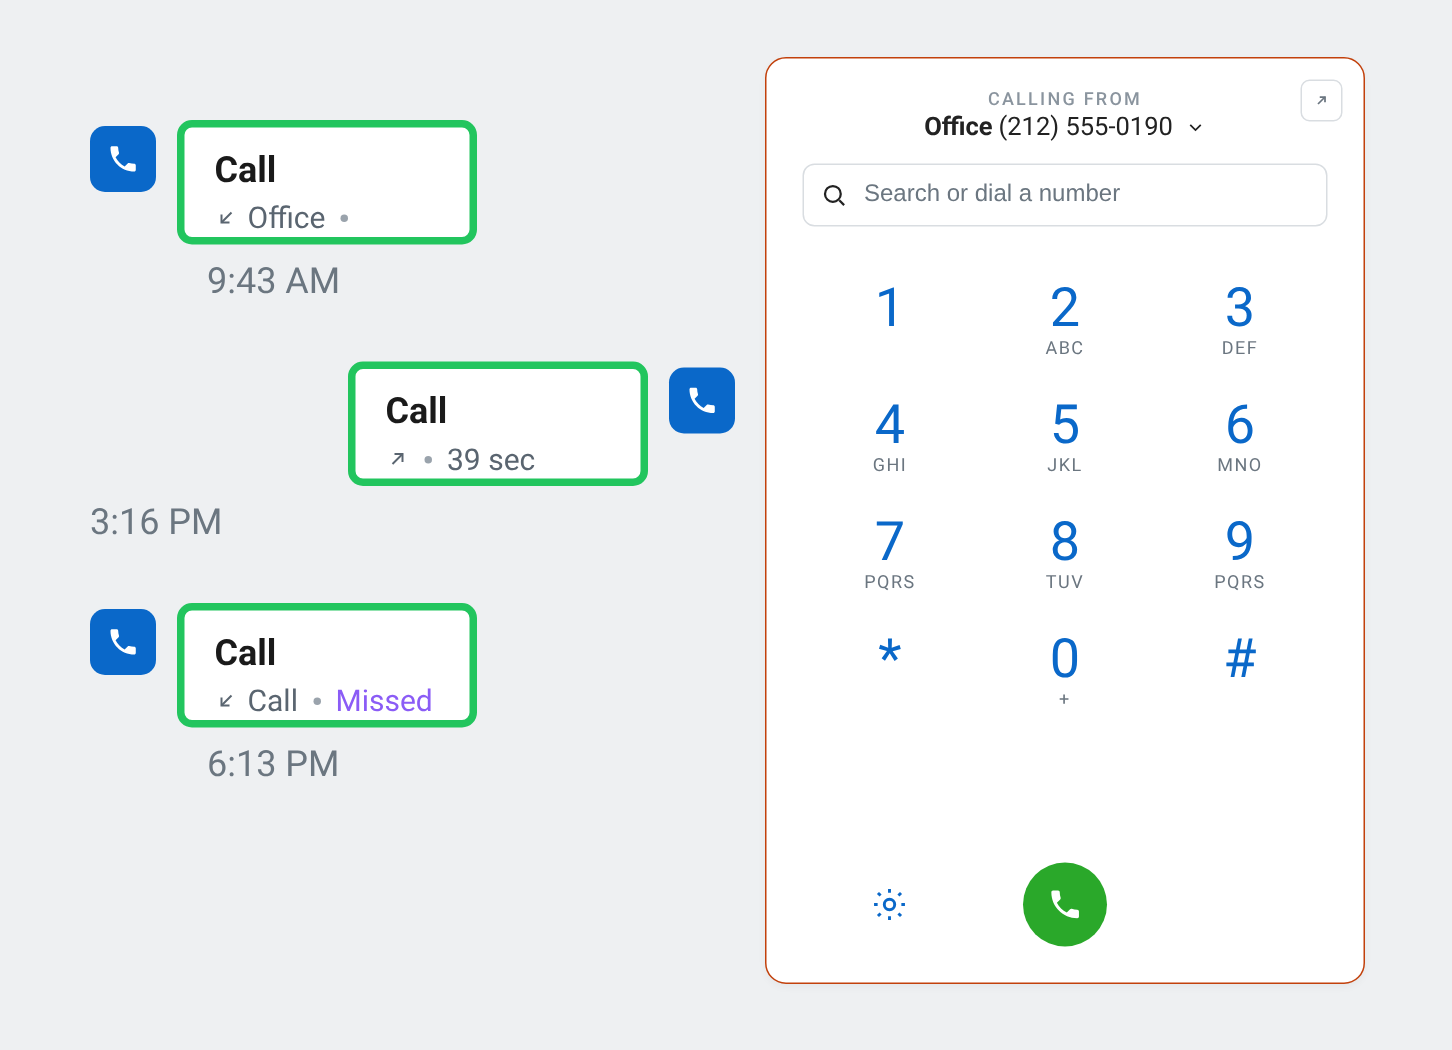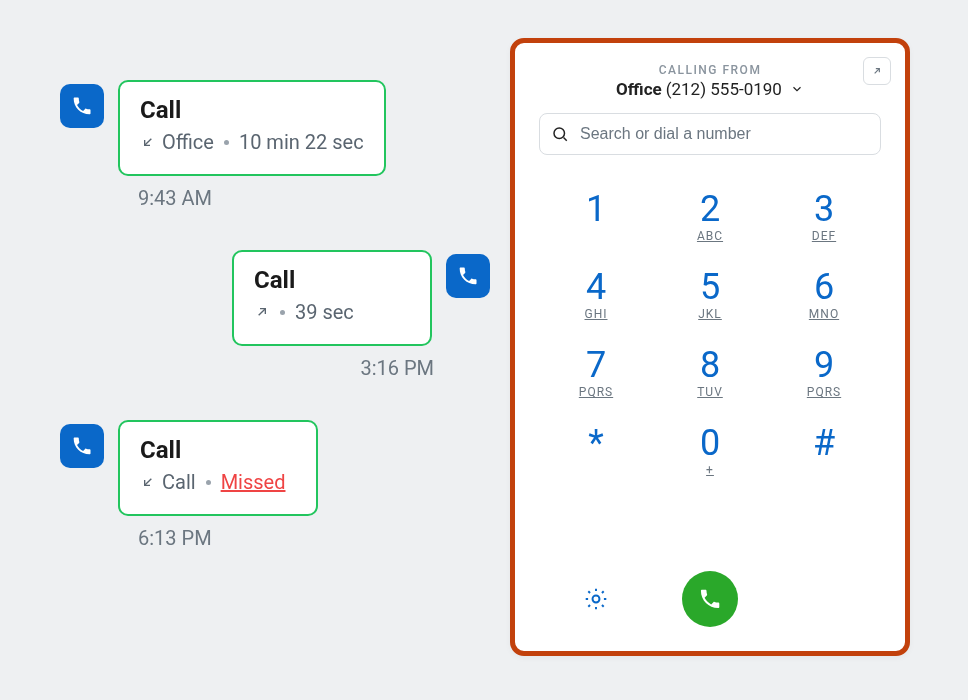--- a/index.html
+++ b/index.html
@@ -35,23 +35,23 @@
     background: #0a68c9;
     display: flex;
     align-items: center;
     justify-content: center;
     flex: 0 0 44px;
     margin-top: 4px;
   }
   .phone-badge svg { width: 22px; height: 22px; fill: #fff; }
   .card {
     background: #fff;
-    border: 2px solid #22c55e;
+    border: 5px solid #22c55e;
     border-radius: 10px;
-    padding: 14px 20px 20px 20px;
+    padding: 14px 20px 1px 20px;
     min-width: 200px;
   }
   .card-title {
     font-size: 24px;
     font-weight: 700;
     color: #1a1a1a;
     margin-bottom: 6px;
   }
   .card-detail {
     font-size: 20px;
@@ -64,38 +64,38 @@
   .card-detail .arrow {
     display: inline-flex;
     width: 16px;
     height: 16px;
   }
   .card-detail .arrow svg { width: 16px; height: 16px; stroke: #5a6570; stroke-width: 2; fill: none; }
   .dot {
     width: 5px; height: 5px; border-radius: 50%; background: #9aa3ac; display:inline-block;
     margin: 0 4px;
   }
-  .missed { color: #ef4444; text-decoration: underline; }
+  .missed { color: #8b5cf6; }
   .timestamp {
-    font-size: 20px;
+    font-size: 24px;
     color: #6b7680;
     margin-top: 10px;
   }
   .entry.in  .timestamp { margin-left: 78px; }
-  .entry.out .timestamp { text-align: right; margin-right: 56px; }
+  .entry.out .timestamp { margin-right: 74px; }
 
   
   .dialer {
     position: absolute;
     right: 58px;
     top: 38px;
     width: 400px;
     height: 618px;
     background: #fff;
-    border: 5px solid #c2410c;
+    border: 1px solid #c2410c;
     border-radius: 14px;
     box-shadow: 0 2px 6px rgba(0,0,0,0.04);
     padding: 20px 24px 18px 24px;
     display: flex;
     flex-direction: column;
   }
   .popout {
     position: absolute;
     top: 14px;
     right: 14px;
@@ -171,21 +171,20 @@
     font-weight: 400;
     color: #0a68c9;
     line-height: 1;
   }
   .key-letters {
     font-size: 12px;
     letter-spacing: 1px;
     color: #6b7680;
     margin-top: 2px;
     height: 14px;
-    text-decoration: underline;
   }
 
   .dialer-footer {
     margin-top: auto;
     display: grid;
     grid-template-columns: repeat(3, 1fr);
     align-items: center;
     justify-items: center;
     padding-bottom: 6px;
   }
@@ -217,21 +216,20 @@
         <div class="card-title">Call</div>
         <div class="card-detail">
           <span class="arrow">
             <svg viewBox="0 0 24 24">
                 <path d="M17 7 7 17"></path>
                 <path d="M7 9v8h8"></path>
               </svg>
           </span>
           <span>Office</span>
           <span class="dot"></span>
-          <span>10 min 22 sec</span>
         </div>
       </div>
     </div>
     <div class="timestamp">9:43 AM</div>
   </div>
 
   <div class="entry out">
     <div class="entry-row">
       <div class="card">
         <div class="card-title">Call</div>

